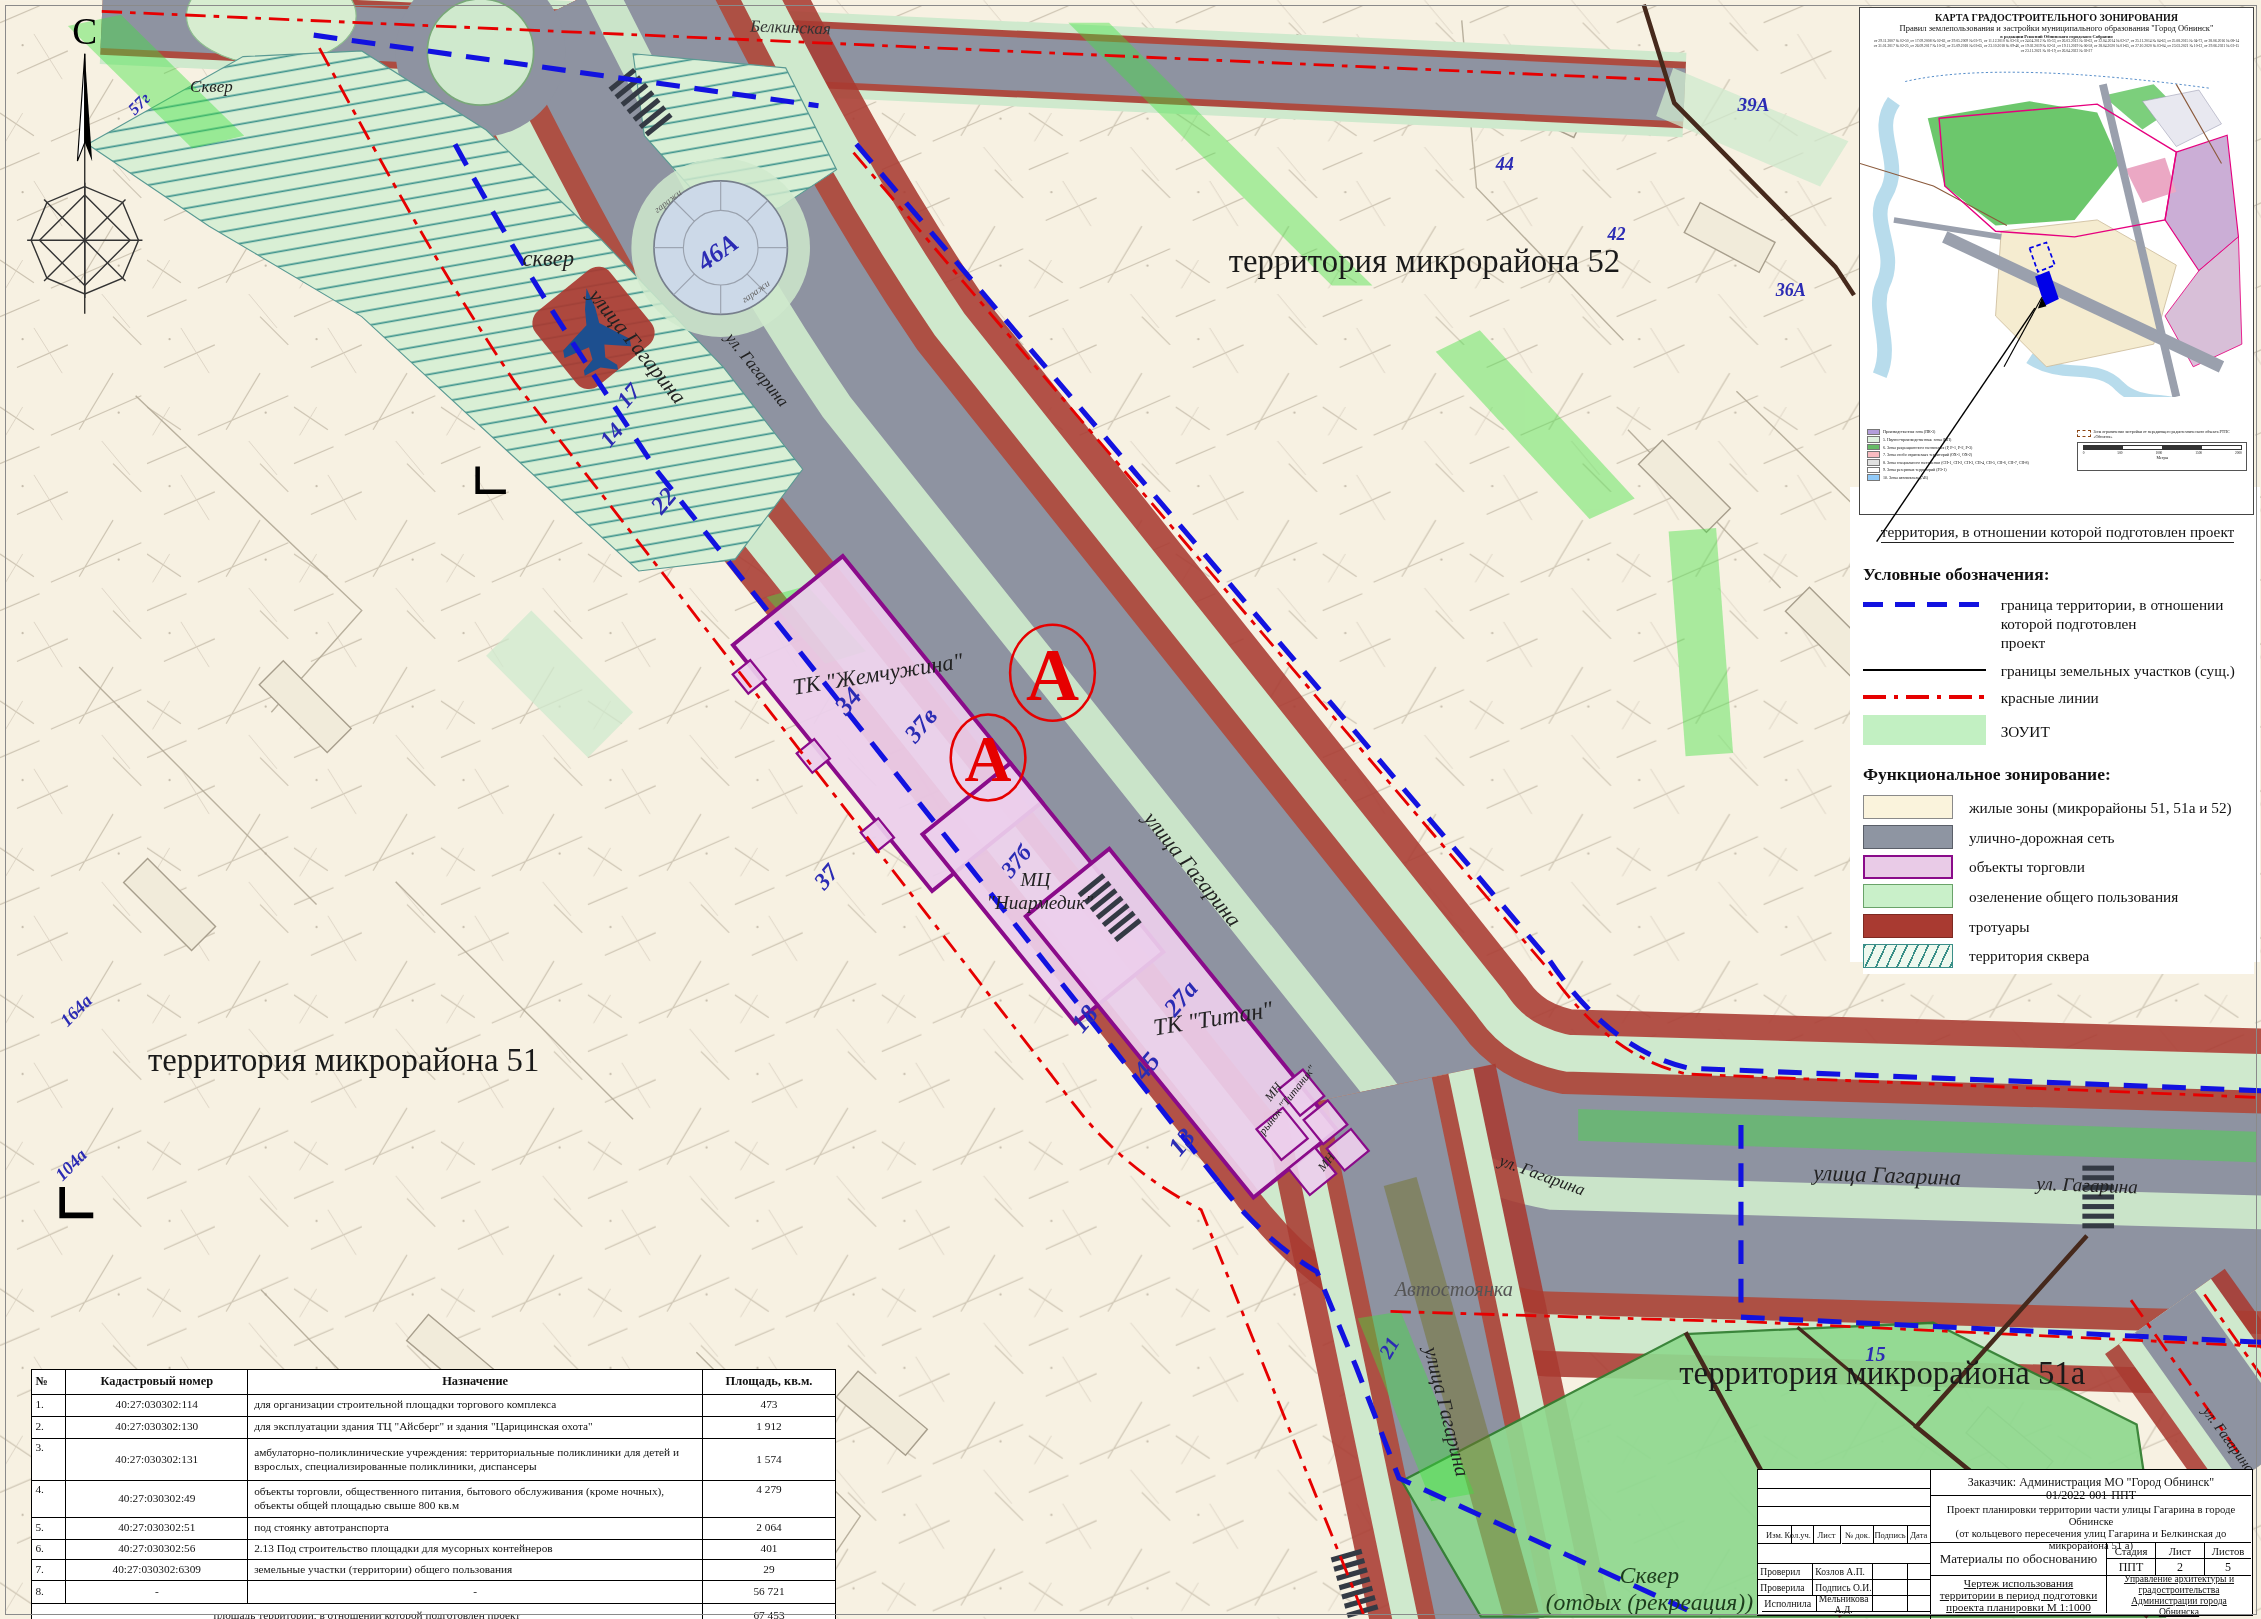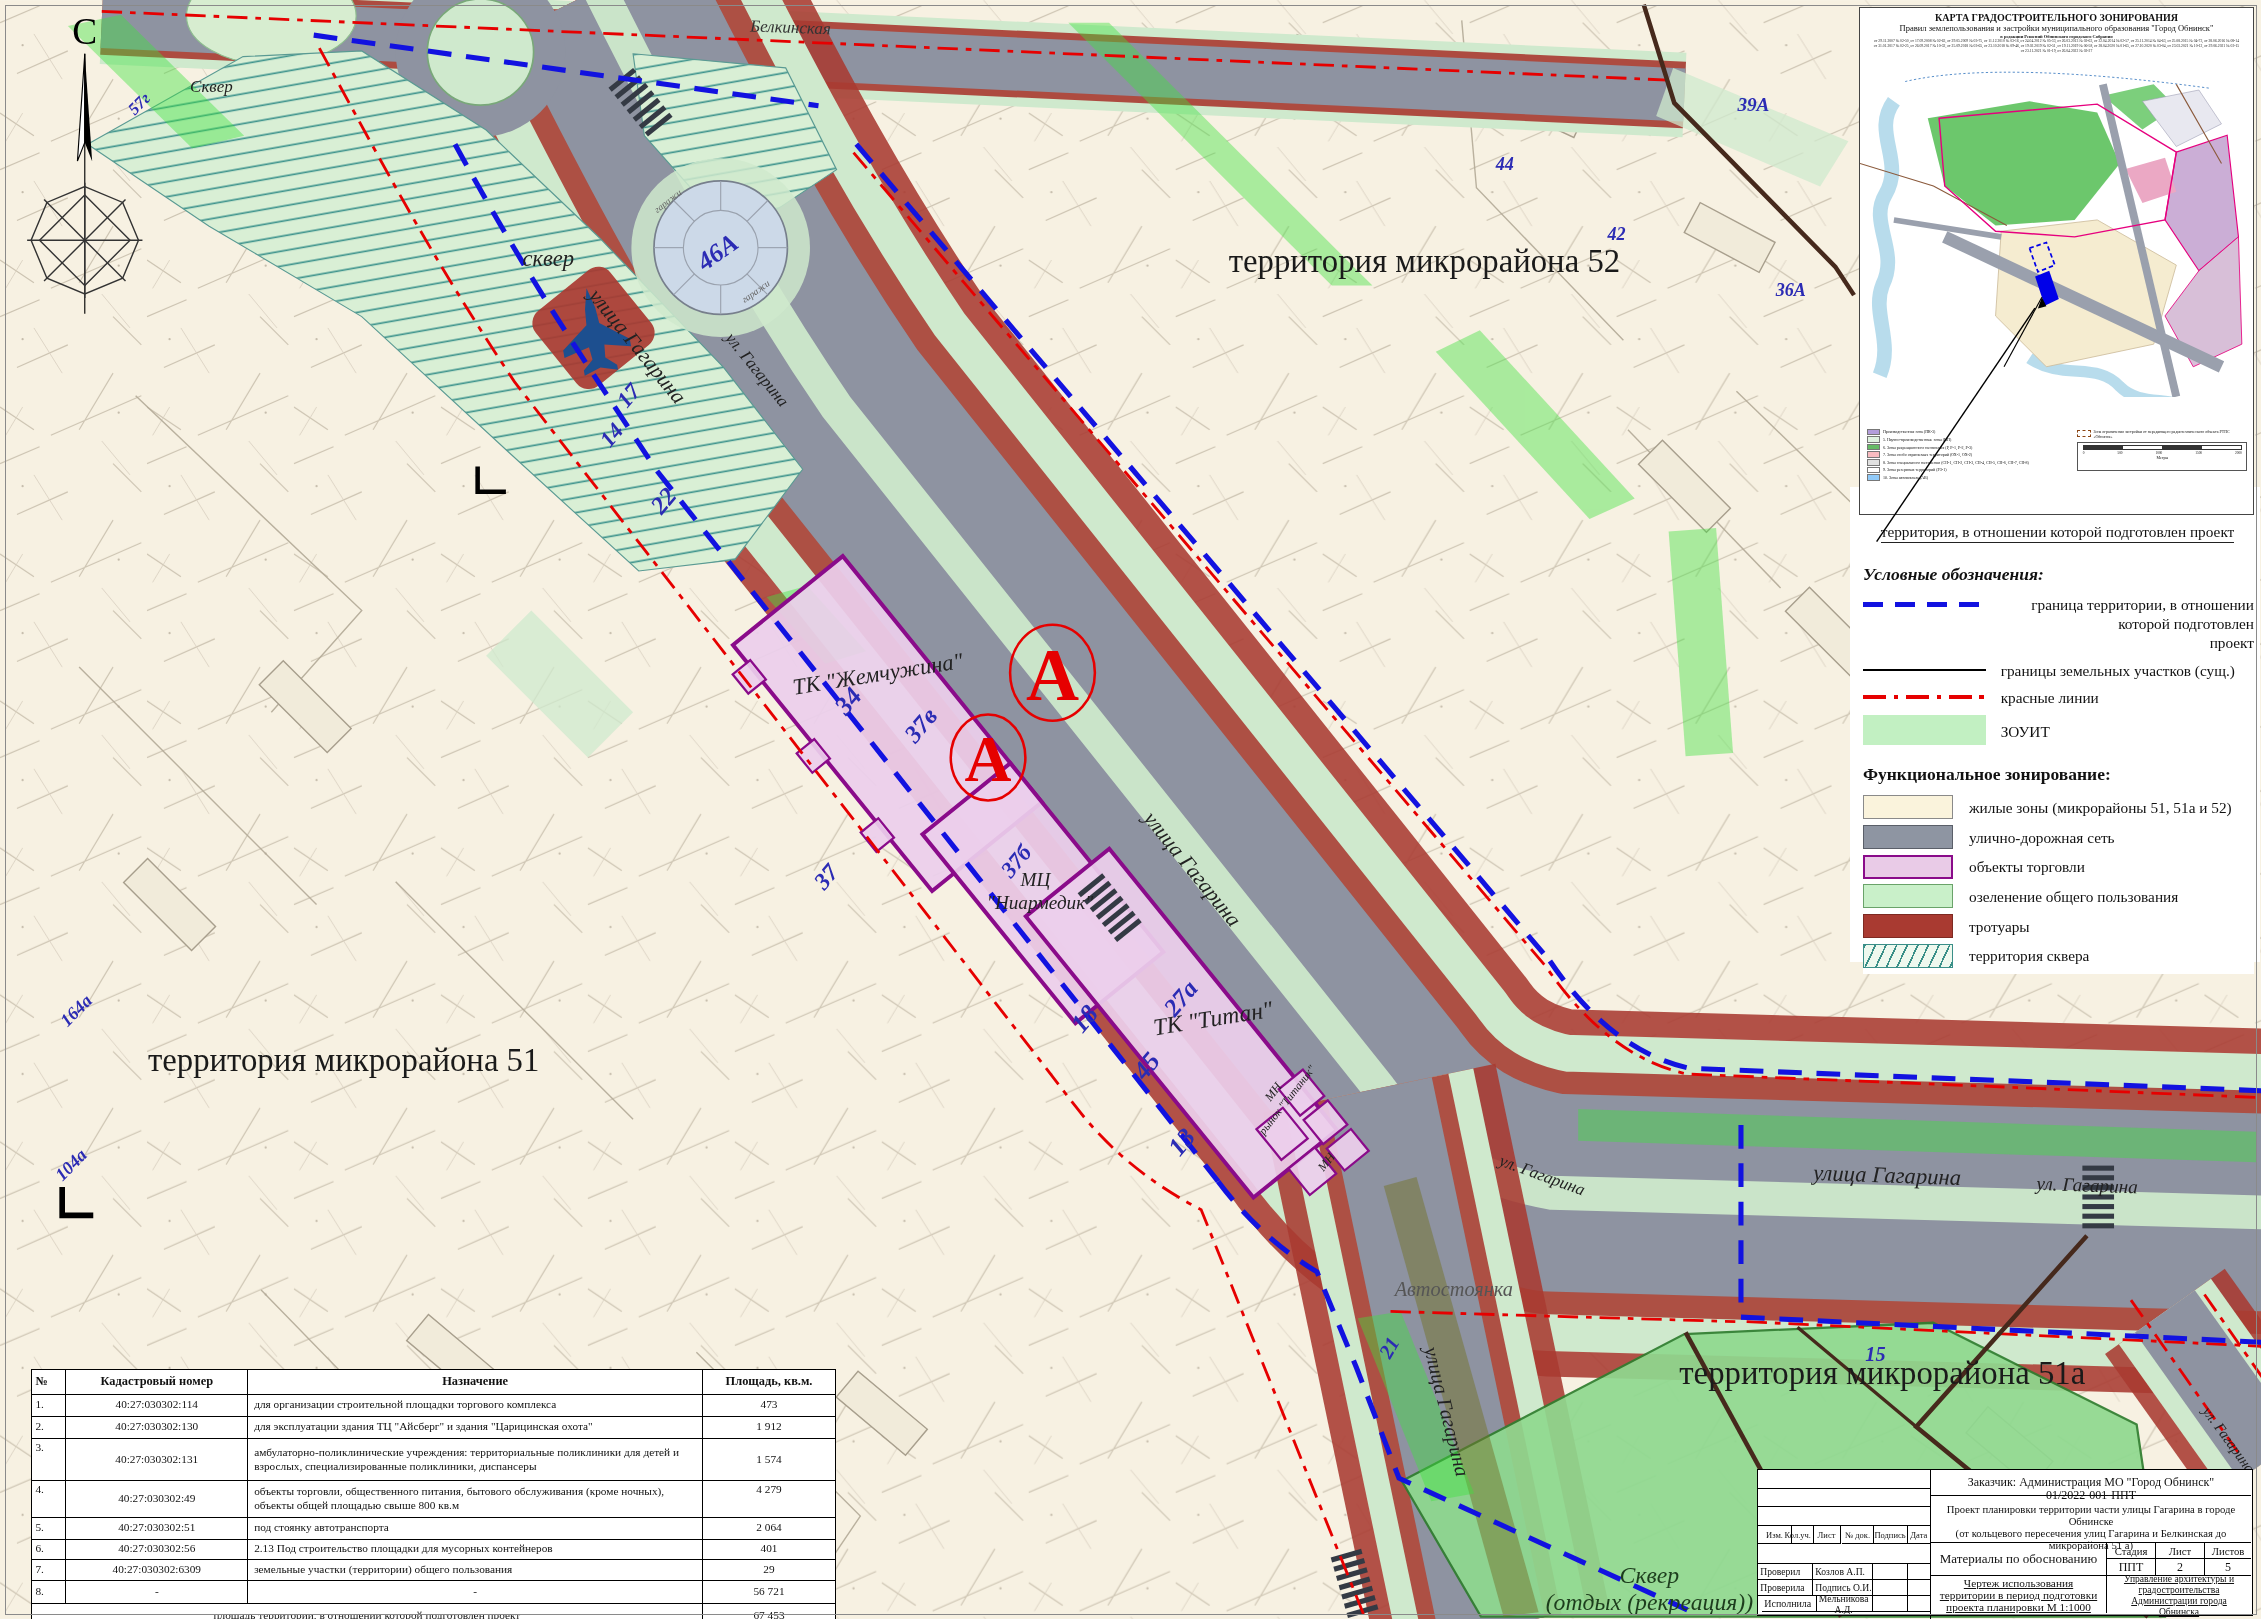--- a/index.html
+++ b/index.html
@@ -5,22 +5,22 @@
   html,body{margin:0;padding:0;background:#9a9a9a;}
   .sheet{position:relative;width:2261px;height:1619px;background:#ffffff;overflow:hidden;
          font-family:"Liberation Serif",serif;color:#111;}
   .frame{position:absolute;inset:4.5px;border:1.1px solid #8a8a8a;pointer-events:none;z-index:40;}
   svg{display:block;}
   svg text{font-family:"Liberation Serif",serif;}
   .map-svg{position:absolute;left:0;top:0;z-index:1;}
   .right-panel{position:absolute;left:1850px;top:487px;width:410px;height:475px;background:#fff;z-index:5;}
   
   .legend{position:absolute;left:1863px;top:564px;width:391px;z-index:10;background:#fff;}
-  .legend h3{margin:0 0 10.2px 0;font-size:17.5px;font-style:italic;}
-  .lrow{display:flex;align-items:flex-start;margin-bottom:8px;text-align:right;}
+  .legend h3{margin:0 0 10.2px 0;font-size:17.5px;}
+  .lrow{display:flex;align-items:flex-start;margin-bottom:8px;}
   .lsw{flex:0 0 123px;margin-right:14.7px;}
   .ltxt{font-size:15.3px;line-height:1.25;}
   .sw-blue{height:5.1px;margin-top:6.8px;background:repeating-linear-gradient(90deg,#1212e0 0 20.4px,transparent 20.4px 32px);}
   .sw-black{height:2.3px;margin-top:8px;background:#000;}
   .sw-red{height:4px;margin-top:7.3px;background:repeating-linear-gradient(90deg,#e60000 0 22.6px,transparent 22.6px 30.5px,#e60000 30.5px 35px,transparent 35px 43px);}
   .sw-zouit{height:30.5px;background:#c2f0c2;}
   .zrow{display:flex;align-items:center;margin-bottom:5.7px;}
   .zsw{flex:0 0 90px;height:24px;margin-right:16px;box-sizing:border-box;}
   .z1{background:#faf3dc;border:1.1px solid #8a8a8a;}
   .z2{background:#8e95a2;border:1.1px solid #5a5f69;}

